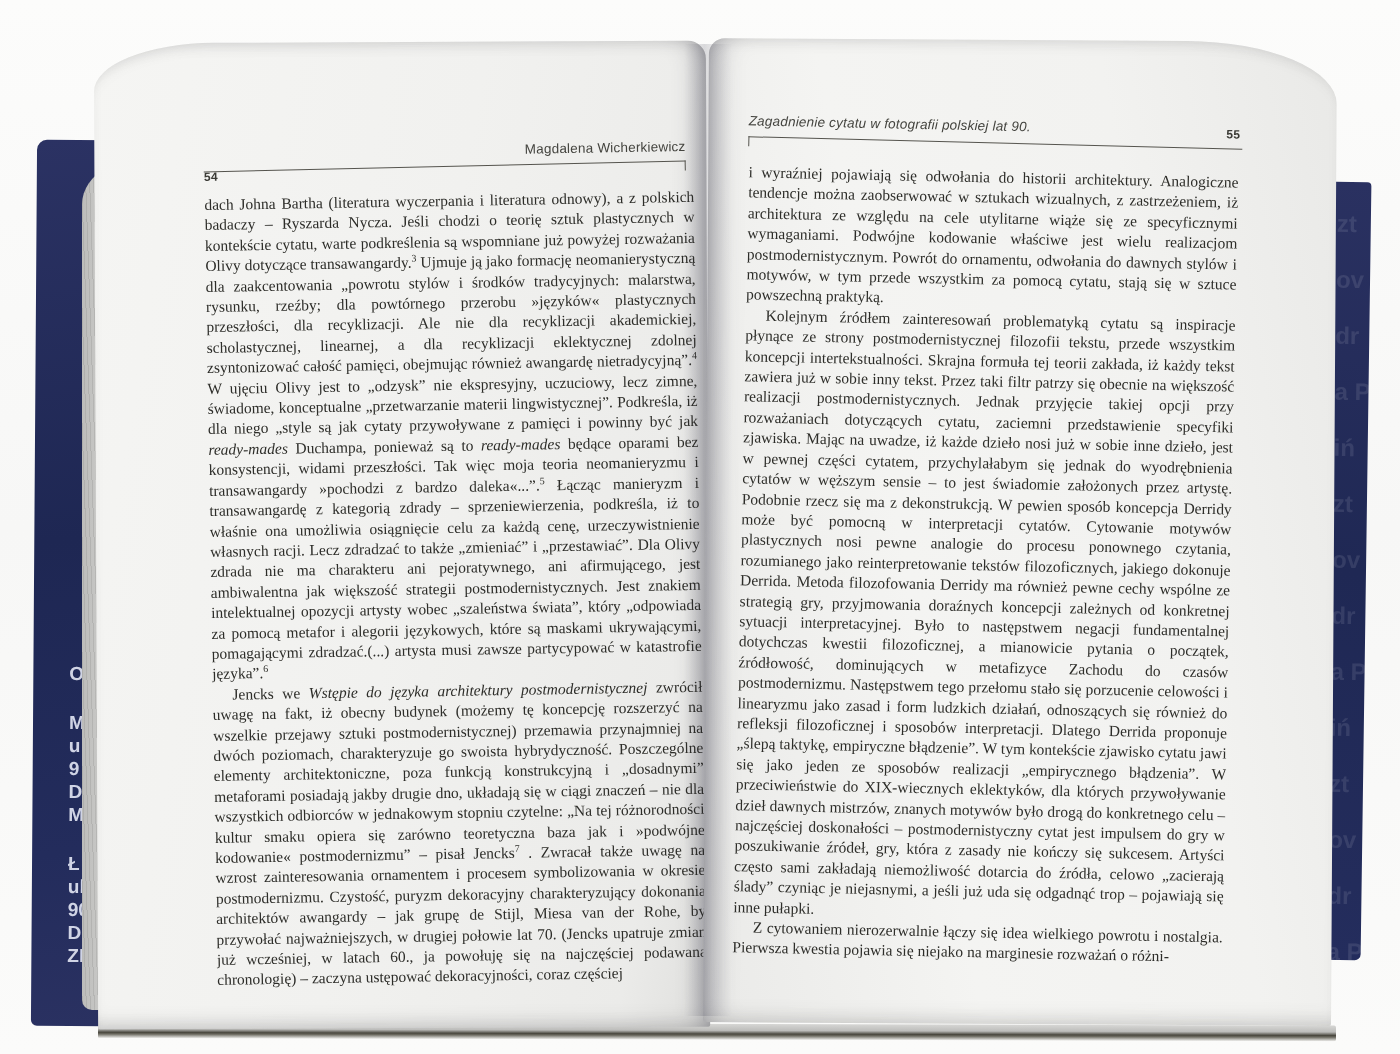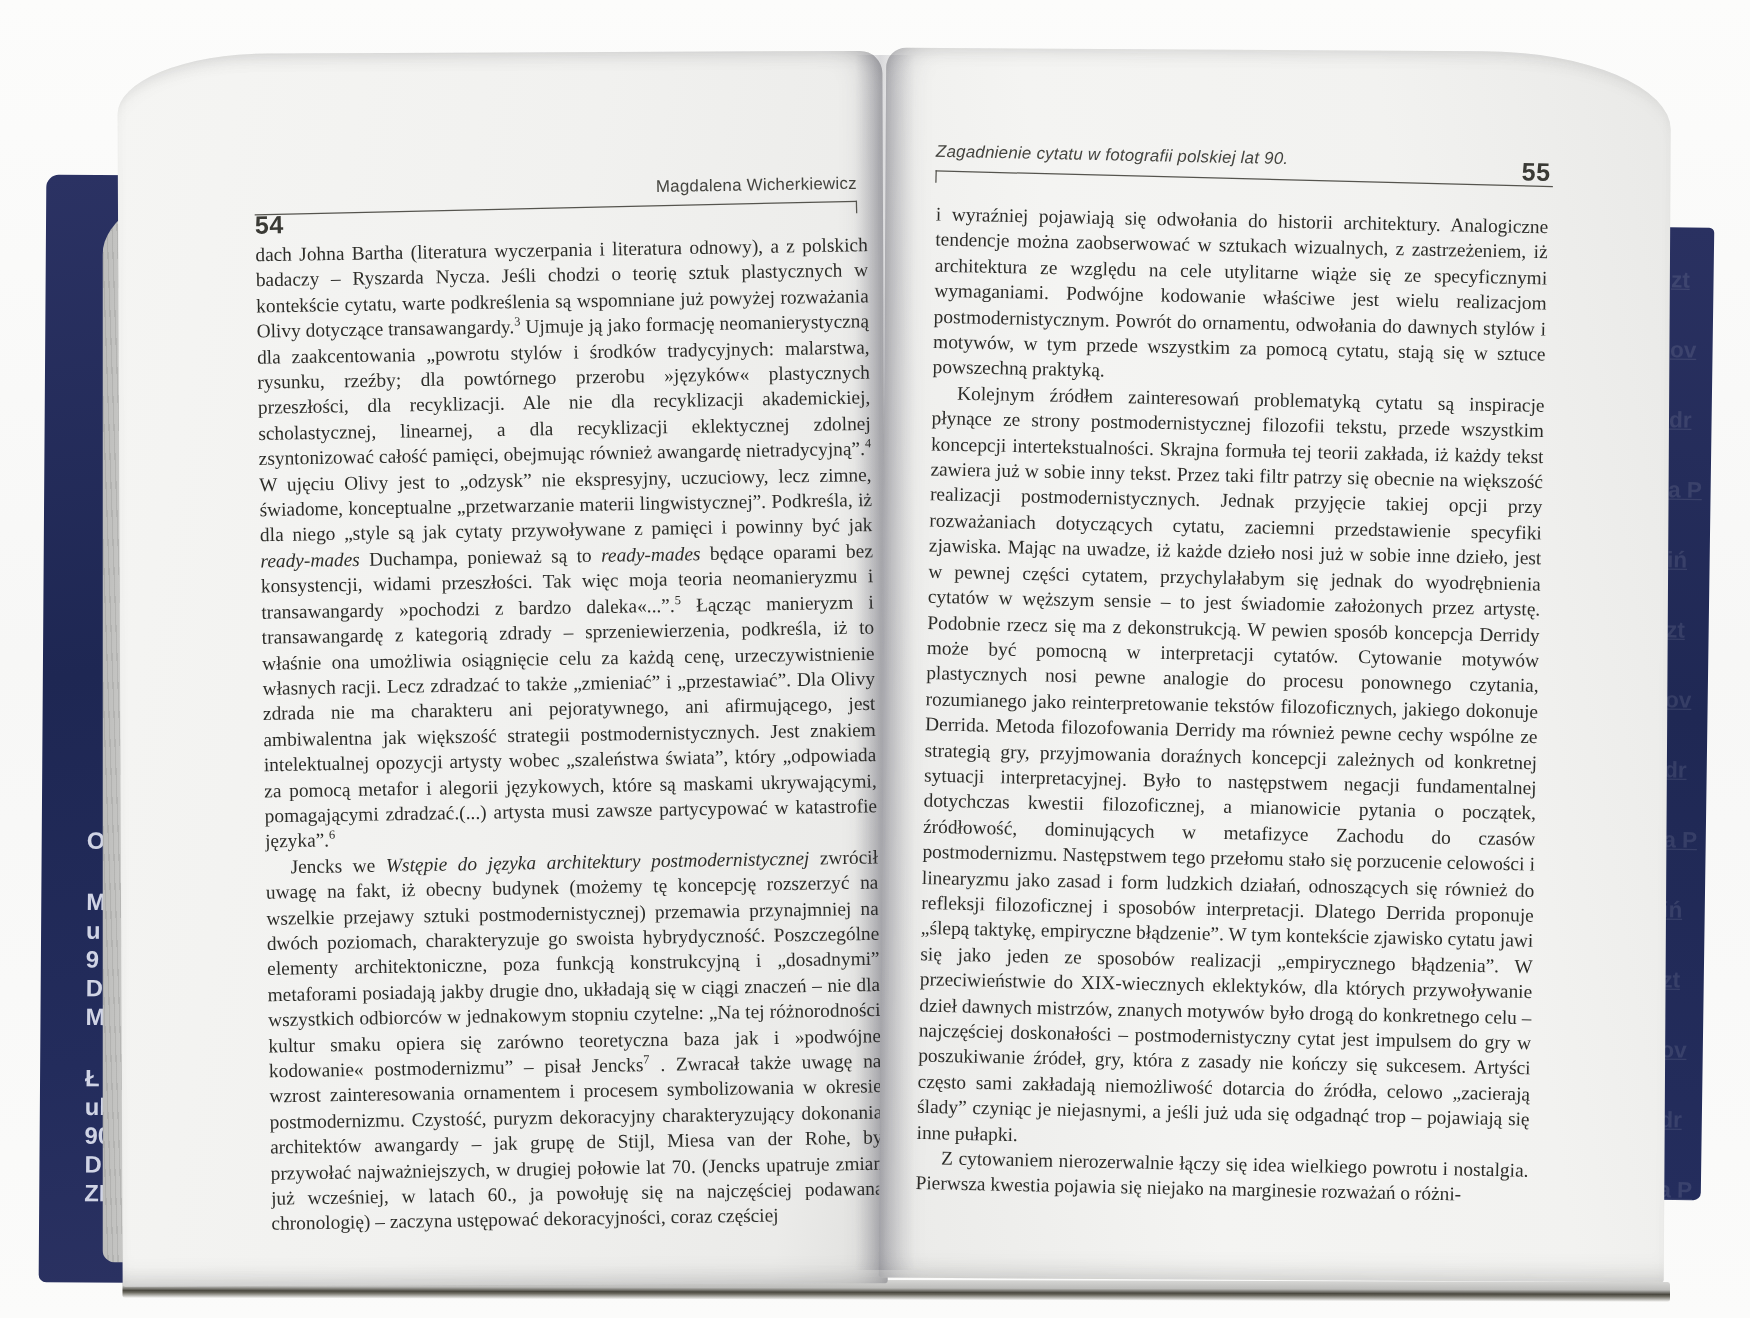--- a/index.html
+++ b/index.html
@@ -14,22 +14,22 @@
     border-radius:10px 0 0 6px;transform:rotate(0.4deg);overflow:hidden;z-index:1;}
   .cover-letters{position:absolute;left:36px;top:522px;width:44px;}
   .cover-letter{display:block;height:23px;line-height:23px;
     font-family:"Liberation Sans",sans-serif;font-weight:600;font-size:19px;
     color:rgba(232,236,248,0.88);}
   .cover-spacer{display:block;height:26px;}
   .cover-right{position:absolute;left:1330px;top:182px;width:36px;height:778px;
     background:linear-gradient(188deg,#2a3161 0%,#1f2854 50%,#242d5d 100%);
     border-radius:0 4px 6px 0;transform:rotate(0.8deg);overflow:hidden;z-index:1;}
   .cover-letters-right{position:absolute;left:2px;top:14px;width:60px;}
-  .cover-letter.faint{font-size:18px;height:56px;line-height:56px;font-weight:700;
-    color:rgba(255,255,255,0.10);text-decoration:underline;}
+  .cover-letter.faint{font-size:24px;height:56px;line-height:56px;font-weight:700;
+    color:rgba(255,255,255,0.10);}
 
   
   .page-stack-left{position:absolute;left:82px;top:150px;width:122px;height:860px;
     background:
       repeating-linear-gradient(88deg, rgba(110,110,108,0.18) 0 1px, rgba(0,0,0,0) 1px 4px),
       linear-gradient(to right,#bcbcba 0%,#d9d9d7 35%,#ececea 100%);
     border-radius:90px 0 0 10px / 54px 0 0 10px;z-index:2;}
   .stack-shadow{position:absolute;left:96px;top:148px;width:120px;height:70px;
     background:radial-gradient(60% 100% at 20% 0%, rgba(30,30,40,0.35), rgba(0,0,0,0) 70%);
     border-radius:80px 0 0 0;z-index:3;}
@@ -59,21 +59,21 @@
 
   
   .content{position:absolute;inset:0;}
   .content-left{transform:rotate(-0.7deg);transform-origin:120px 100px;}
   .content-right{transform:rotate(0.85deg);transform-origin:40px 100px;}
 
   .pagehead{position:absolute;height:40px;
     font-family:"Liberation Sans",sans-serif;color:#3a3a35;}
   .pagehead-left{left:109px;width:482px;top:100px;}
   .pagehead-right{left:40px;width:494px;top:72px;}
-  .pagenum{position:absolute;font-weight:700;font-size:20px;letter-spacing:0.5px;}
+  .pagenum{position:absolute;font-weight:700;font-size:12px;letter-spacing:0.5px;}
   .pagenum-left{left:0;top:8px;margin-top:19px;}
   .pagenum-right{right:2px;top:7px;}
   .runhead{position:absolute;font-size:13.5px;letter-spacing:0.2px;color:#44443f;}
   .runhead-left{right:0;top:4px;}
   .runhead-right{left:0;top:3px;font-style:italic;}
   .rule{position:absolute;left:0;right:0;top:27px;height:9px;
     border-top:1.7px solid #55544e;}
   .rule-left{border-right:1.7px solid #55544e;transform:rotate(-0.35deg);}
   .rule-right{border-left:1.7px solid #55544e;transform:rotate(0.25deg);}
 

